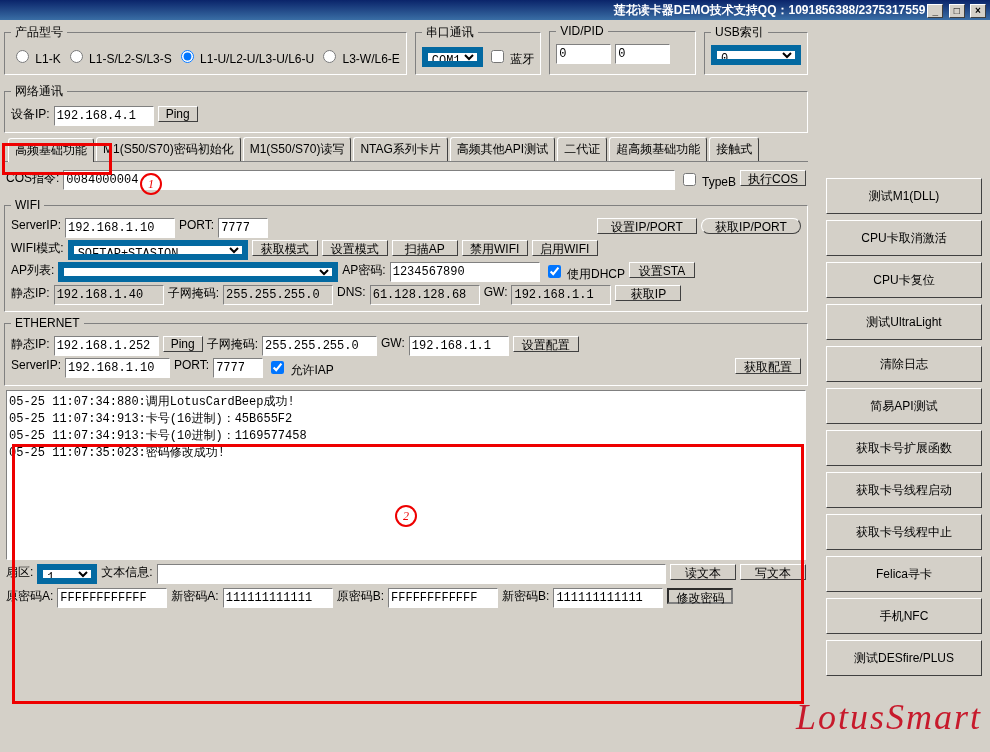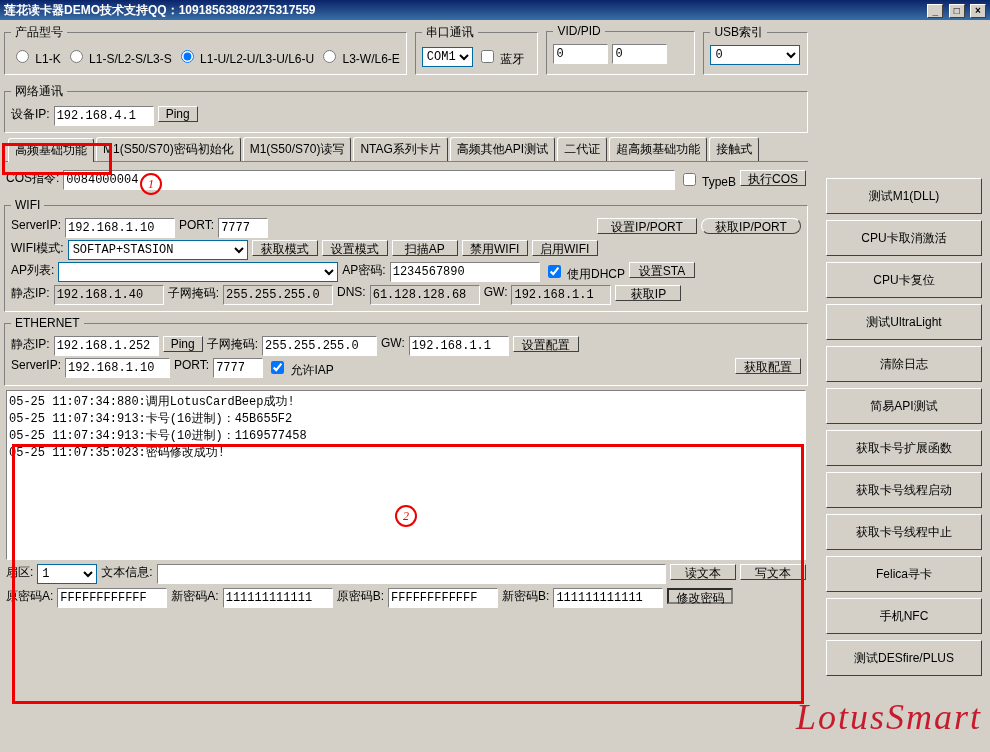--- a/index.html
+++ b/index.html
@@ -1,26 +1,26 @@
 <!DOCTYPE html>
 <html><head>
 <meta charset="utf-8">
 <style>
 * { box-sizing: border-box; font-family: "SimSun", "Microsoft YaHei", sans-serif; font-size: 12px; }
 body { margin: 0; background: #d4d0c8; width: 990px; height: 752px; position: relative; overflow: hidden; }
-.titlebar { background: linear-gradient(#0a246a,#3a6ea5); color: #fff; height: 20px; line-height: 20px; padding: 0 4px; display: flex; justify-content: space-between; font-weight: bold; }
+.titlebar { background: linear-gradient(#0a246a,#3a6ea5); color: #fff; height: 20px; line-height: 20px; padding: 0 4px; display: flex; justify-content: flex-end; font-weight: bold; }
 .wincontrols span { display:inline-block; width:16px; height:14px; background:#d4d0c8; border:1px solid #fff; border-right-color:#404040; border-bottom-color:#404040; text-align:center; line-height:12px; color:#000; margin-left:2px; font-family:Arial; font-size:10px; cursor:default;}
 fieldset { border: 1px solid #fff; border-left-color:#808080; border-top-color:#808080; padding: 4px 6px; margin: 4px; position: relative; }
 legend { padding: 0 4px; }
 .row { display: flex; align-items: flex-start; gap: 4px; margin: 2px 0; flex-wrap: nowrap; }
 label { white-space: nowrap; }
 input[type=text] { border: 1px solid #808080; border-right-color:#fff; border-bottom-color:#fff; background:#fff; height:20px; padding:0 2px; font-family: "Courier New", monospace; }
 input[type=text].gray { background:#d4d0c8; }
 input[type=text].small { width:100px; }
-select { border:1px solid #0369a1; background:#fff; height:20px; font-family:"Courier New",monospace;}
+select { border:6px solid #0369a1; background:#fff; height:20px; font-family:"Courier New",monospace;}
 button.w { border:1px solid #fff; border-right-color:#404040; border-bottom-color:#404040; background:#d4d0c8; height:16px; padding:0 6px; min-width:66px; cursor:default;}
 .tabs { display:flex; border-bottom:1px solid #808080; margin:4px 4px 0 4px; padding-left:4px; gap:0; }
 .tabs span { border:1px solid #fff; border-bottom:none; border-right-color:#404040; background:#d4d0c8; padding:3px 6px; margin-right:2px; border-top-left-radius:3px; border-top-right-radius:3px; cursor:default; }
 .tabs span.active { background:#d4d0c8; position:relative; top:1px; }
 .redbox1 { border:3px solid #e00; position:absolute; pointer-events:none; }
 .redcircle { position:absolute; width:22px; height:22px; border:2px solid #e00; border-radius:50%; color:#e00; text-align:center; line-height:18px; font-style:italic; font-family:"Times New Roman"; pointer-events:none;}
 .logbox { background:#fff; border:1px solid #808080; border-right-color:#fff; border-bottom-color:#fff; width:100%; height:170px; font-family:"Courier New",monospace; padding:2px; white-space:pre; overflow:auto; }
 .sidebar { position:absolute; right:6px; top:178px; width:158px; }
 .sidebar button.w { width: 156px; height:36px; margin-bottom:6px; display:block; }
 .watermark { position:absolute; right:8px; bottom:14px; font-size:36px; color:#c71a2c; font-family:"Times New Roman",serif; font-style:italic; pointer-events:none; letter-spacing:2px; }

